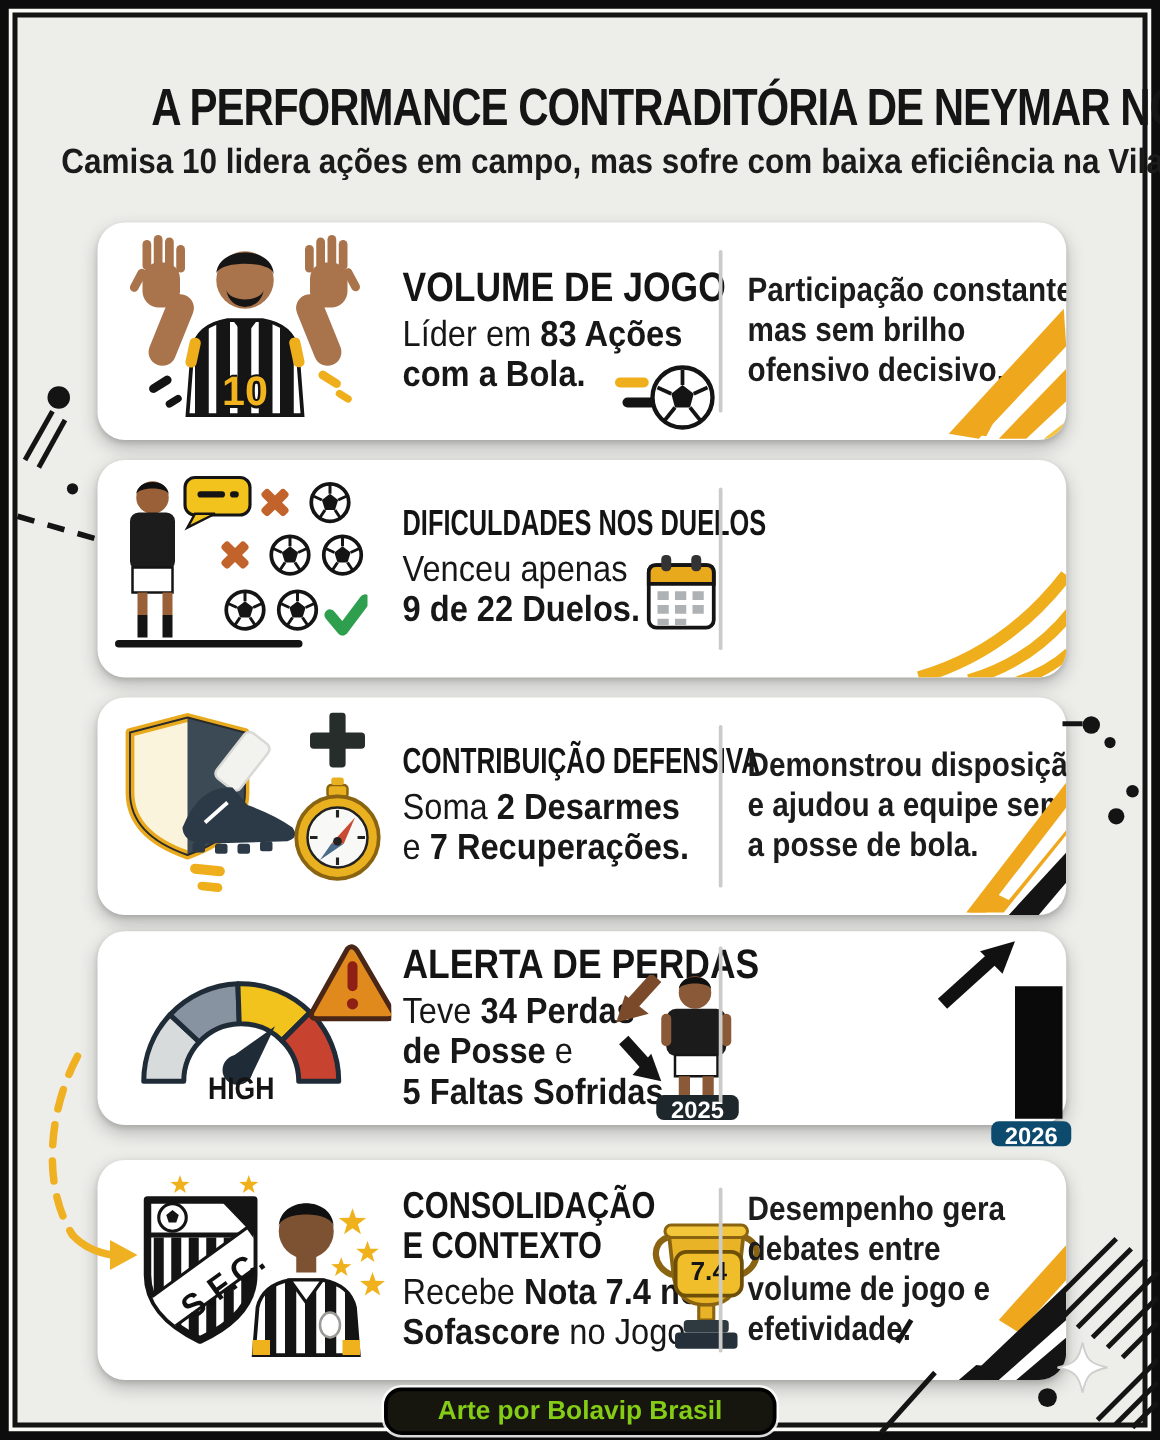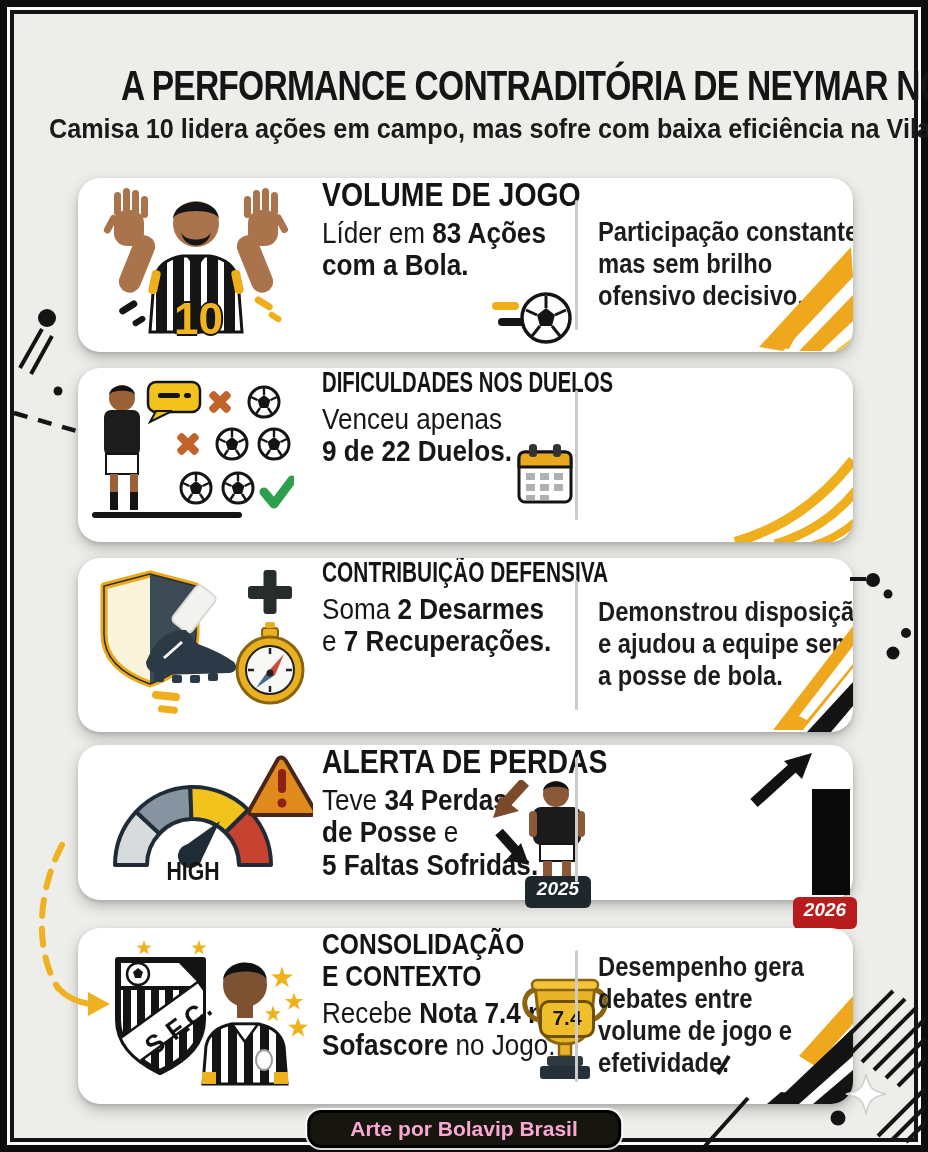--- a/index.html
+++ b/index.html
@@ -15,53 +15,53 @@
   .hdr-sub{position:absolute;top:113px;left:0;right:0;text-align:center;white-space:nowrap;}
   .hdr-sub span{display:inline-block;transform:scaleX(.90);transform-origin:center;
     font-size:28px;font-weight:600;color:#1b1b1b;}
   
   .card{position:absolute;left:78px;width:775px;background:#fff;border-radius:22px;
         box-shadow:0 6px 14px rgba(45,45,45,.28),0 2px 4px rgba(0,0,0,.12);overflow:hidden;}
   .c1{top:178px;height:174px;} .c2{top:368px;height:174px;} .c3{top:558px;height:174px;}
   .c4{top:745px;height:155px;overflow:visible;} .c5{top:928px;height:176px;}
   .divider{position:absolute;left:497px;top:22px;bottom:22px;width:3px;background:#cbcbc8;border-radius:2px;}
   .c4 .divider{top:12px;bottom:18px;}
-  .mid{position:absolute;left:244px;top:0;bottom:0;display:flex;flex-direction:column;}
+  .mid{position:absolute;left:244px;top:0;bottom:0;display:flex;flex-direction:column;justify-content:center;}
   .ctitle{white-space:nowrap;font-weight:800;color:#141414;transform-origin:left center;line-height:1.02;}
   .c1 .ctitle,.c4 .ctitle{font-size:33px;transform:scaleX(.86);}
   .c2 .ctitle{font-size:29px;transform:scaleX(.70);}
   .c3 .ctitle{font-size:29px;transform:scaleX(.72);}
   .c5 .ctitle{font-size:30px;transform:scaleX(.82);white-space:normal;width:228px;line-height:1.06;}
   .stat{white-space:nowrap;font-size:29px;line-height:1.13;font-weight:500;color:#171717;
         transform:scaleX(.90);transform-origin:left top;margin-top:5px;}
   .desc{position:absolute;left:520px;top:0;bottom:0;display:flex;align-items:center;}
   .desc>div{white-space:nowrap;font-size:27px;line-height:1.18;font-weight:600;color:#1c1c1c;
         transform:scaleX(.88);transform-origin:left center;}
   .b{font-weight:800;} .it{font-style:italic;}
   .icon{position:absolute;}
   .corner{position:absolute;right:0;bottom:0;pointer-events:none;}
   
   .ovl{position:absolute;text-align:center;}
-  #jersey10{left:96px;top:116px;width:44px;font-size:44px;font-weight:800;color:#F1B41F;
+  #jersey10{left:96px;top:116px;width:44px;font-size:33px;font-weight:800;color:#F1B41F;
     text-shadow:-2px 0 #141414,2px 0 #141414,0 -2px #141414,0 2px #141414;}
   #gaugeHigh{left:75px;top:112px;width:80px;font-size:25px;font-weight:800;color:#141414;
     transform:scaleX(.85);}
-  .yearpill{height:32px;line-height:26px;border-radius:6px;background:#1E272C;color:#fff;
-    font-size:19px;font-weight:700;font-style:italic;}
+  .yearpill{height:20px;line-height:26px;border-radius:6px;background:#1E272C;color:#fff;
+    font-size:19px;font-weight:700;}
   #y2025{left:447px;top:131px;width:66px;}
-  #y2026{left:715px;top:152px;width:64px;background:#b91c1c;}
+  #y2026{left:715px;top:152px;width:64px;background:#0c4a6e;}
   #bar2026{position:absolute;left:734px;top:44px;width:38px;height:106px;background:#0A0A0A;}
   #rating74{left:461px;top:72px;width:50px;height:32px;line-height:30px;border-radius:10px;
     background:#EFBE2A;border:3px solid #6E4F08;color:#151515;font-size:21px;font-weight:800;}
   #crestTxt{left:46px;top:84px;width:110px;transform:rotate(-36deg) scaleX(.95);
     font-size:27px;font-weight:800;letter-spacing:1px;color:#111;}
   
   #credit{position:absolute;top:1110px;left:50%;transform:translateX(-50%);
     background:#16160F;border:3px solid #000;box-shadow:0 0 0 2px rgba(255,255,255,.85);
-    border-radius:14px;padding:4px 40px;color:#f9a8d4;font-size:21px;font-weight:700;white-space:nowrap;}
+    border-radius:14px;padding:4px 40px;color:#84cc16;font-size:21px;font-weight:700;white-space:nowrap;}
   #decor{position:absolute;inset:0;pointer-events:none;}
 </style>
 </head>
 <body>
 
 <div id="poster">
   <div id="paper"></div>
   <div id="board"></div>
   <div id="stage">
 

